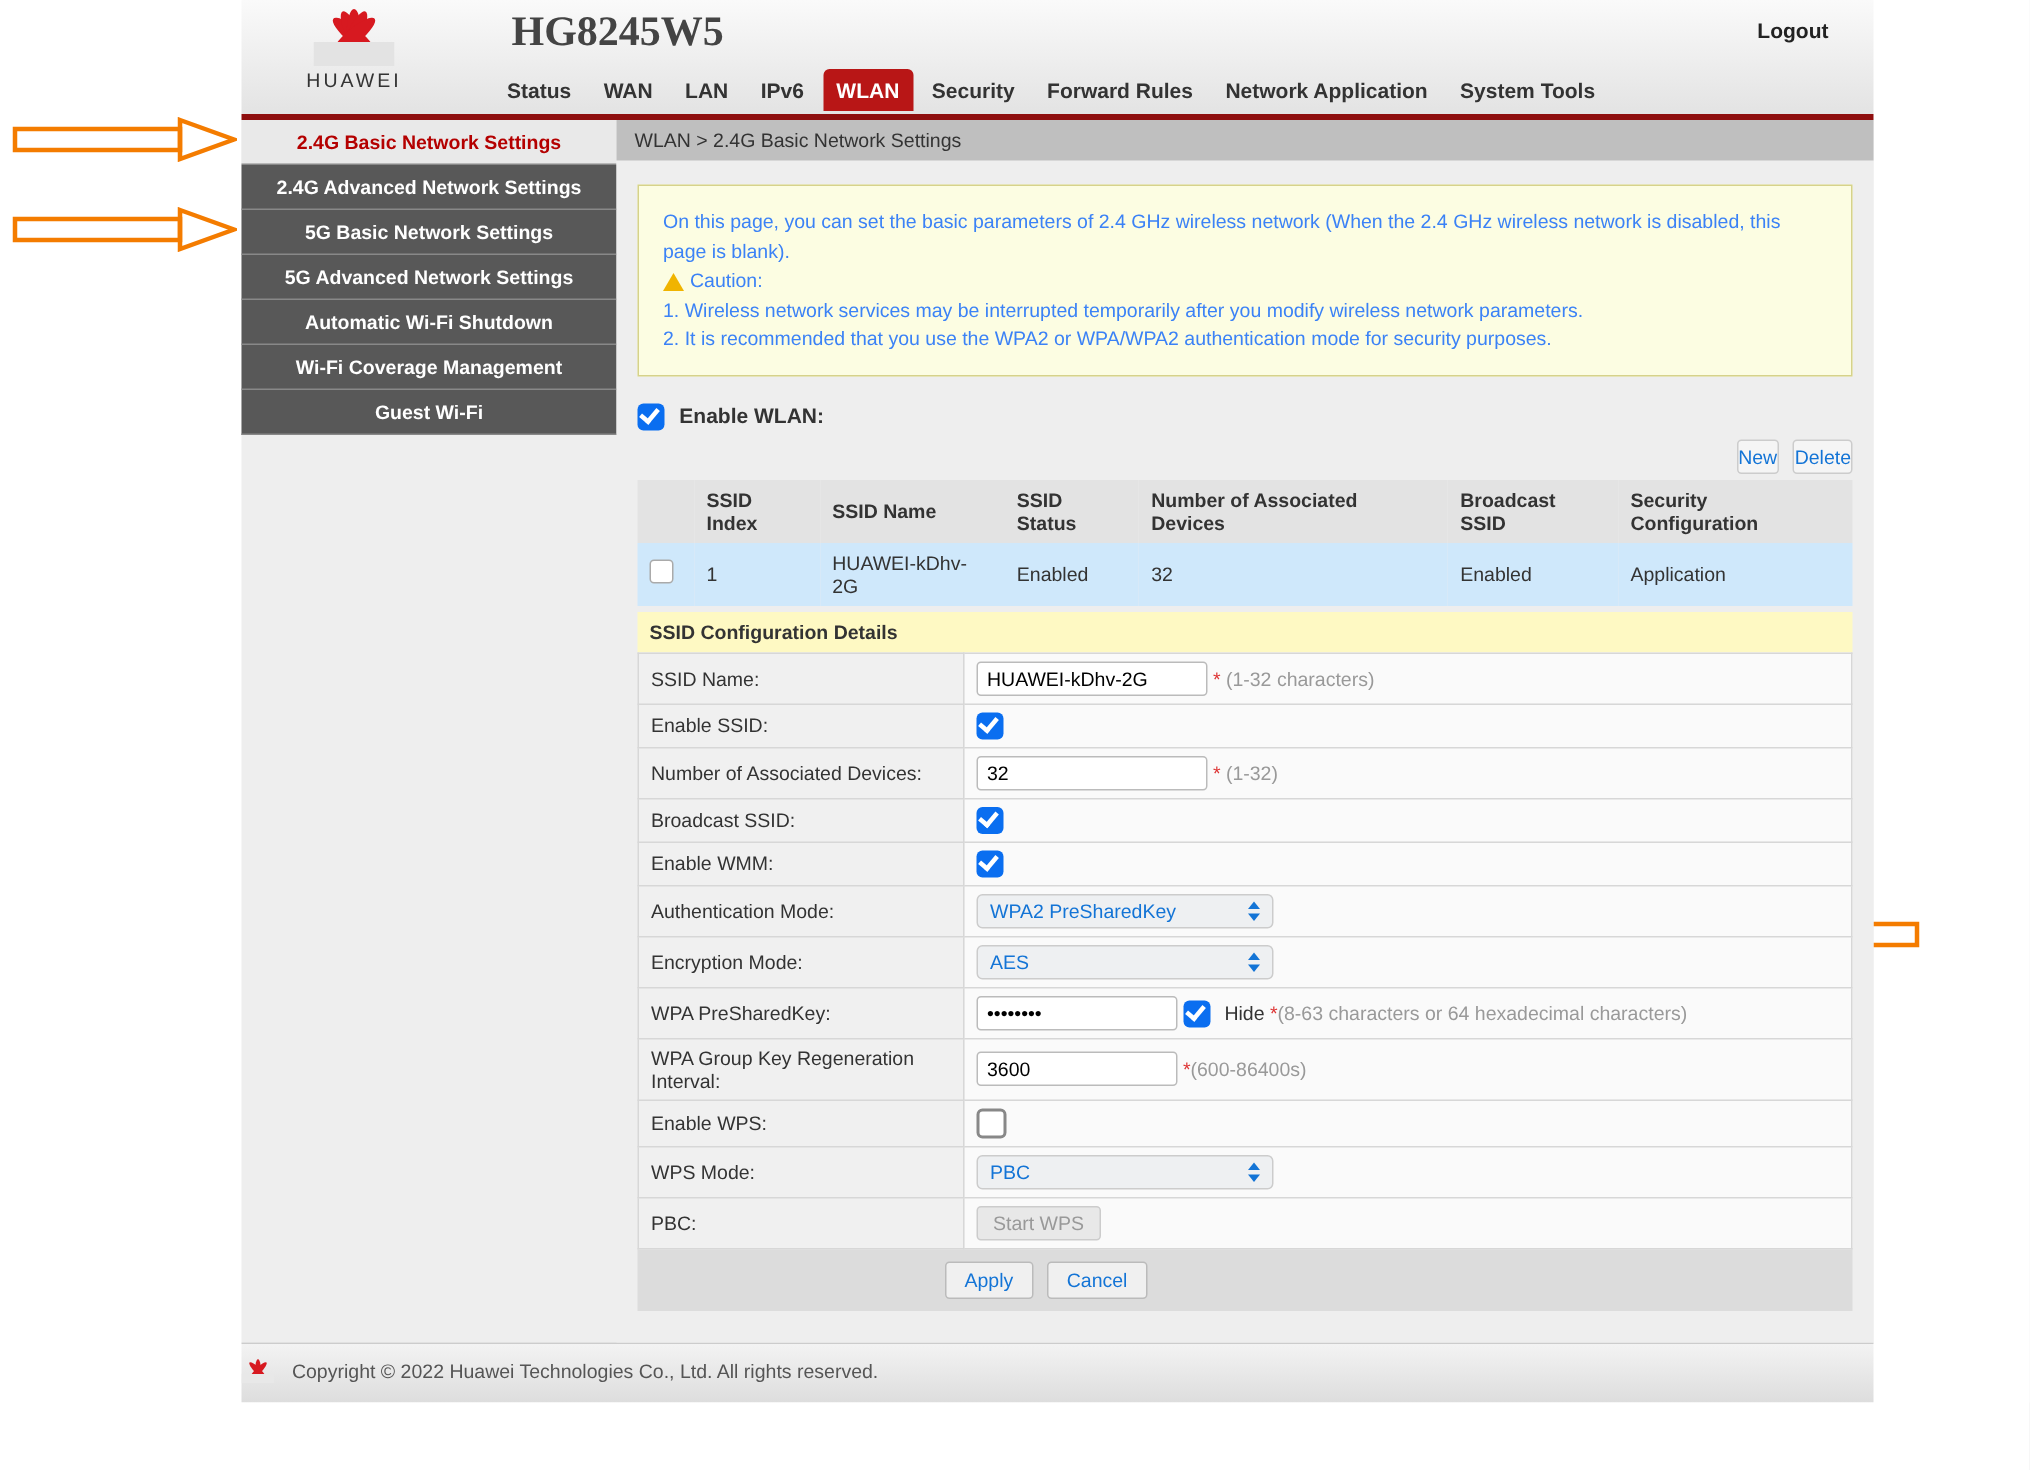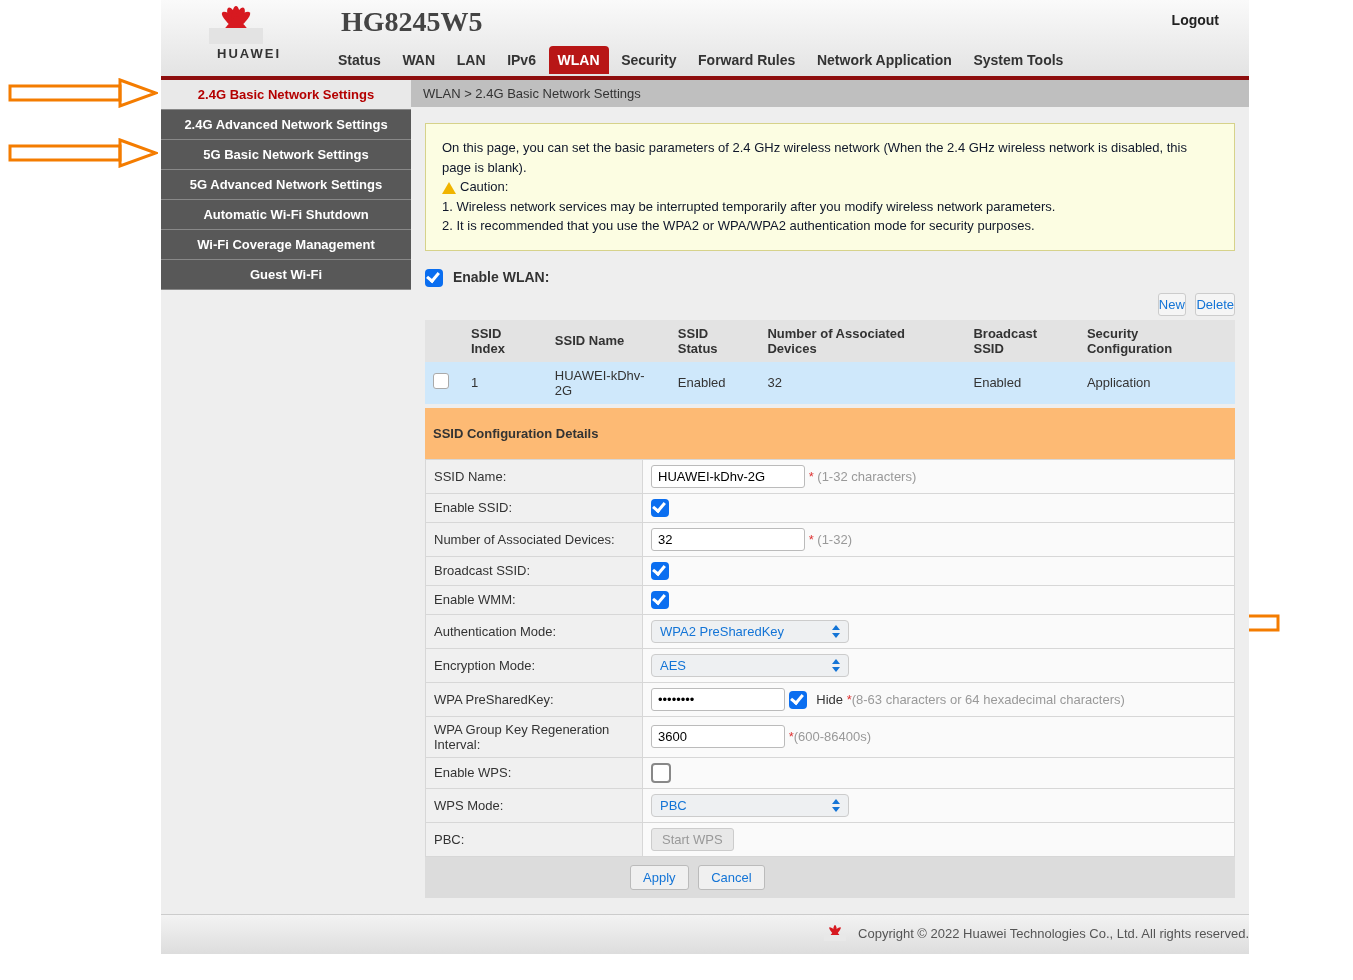--- a/index.html
+++ b/index.html
@@ -3,58 +3,58 @@
 <meta charset="utf-8">
 <style>
 html,body{margin:0;padding:0;font-family:Arial,Helvetica,sans-serif;font-size:13px;color:#333;background:#fff;}
 .page{width:1353px;position:relative;}
 .main-area{margin-left:161px;width:1088px;position:relative;}
 
 .arrow{position:absolute;height:28px;}
 .header{height:76px;background:linear-gradient(#fafafa,#e3e3e3);border-bottom:4px solid #8e0e0e;position:relative;}
 .logo-area{position:absolute;left:30px;top:4px;width:90px;text-align:center;}
 .logo-area .petals svg{display:block;margin:auto;}
-.logo-text{font-weight:bold;letter-spacing:2px;font-size:13px;color:#333;margin-top:2px;text-align:right;}
+.logo-text{font-weight:normal;letter-spacing:2px;font-size:13px;color:#333;margin-top:2px;}
 .model{position:absolute;left:180px;top:6px;font-size:28px;font-weight:bold;color:#444;font-family:Georgia,serif;}
 .logout{position:absolute;right:30px;top:12px;font-weight:bold;font-size:14px;color:#222;cursor:pointer;}
 .main-nav{position:absolute;left:168px;bottom:2px;}
 .main-nav .tab{display:inline-block;padding:6px 9px;font-weight:bold;font-size:14px;color:#333;cursor:pointer;}
 .main-nav .tab.active{background:#b81616;color:#fff;border-radius:4px 4px 0 0;}
 .body-row{display:flex;min-height:815px;background:#eee;}
 .sidebar{width:250px;flex:none;}
 .side-item{background:#585858;color:#fff;padding:7px 10px;font-weight:bold;font-size:13px;border-bottom:1px solid #888;cursor:pointer;text-align:center;}
 .side-item.active{background:#e9e9e9;color:#b40000;}
 .content{flex:1;background:#eee;}
 .breadcrumb{background:#bfbfbf;color:#333;padding:6px 12px;font-size:13px;}
 .inner{padding:16px 14px;}
-.notice{background:#fcfde2;border:1px solid #d6d28a;padding:14px 16px;color:#0f172a;line-height:1.5;font-size:13px;}
+.notice{background:#fcfde2;border:1px solid #d6d28a;padding:14px 16px;color:#3b82f6;line-height:1.5;font-size:13px;}
 .notice .caution-icon{display:inline-block;width:0;height:0;border-left:7px solid transparent;border-right:7px solid transparent;border-bottom:12px solid #f0b400;vertical-align:middle;margin-right:4px;position:relative;}
 .enable-row{margin:18px 0 6px;font-weight:bold;font-size:14px;}
 .chk{display:inline-block;width:18px;height:18px;border-radius:4px;background:#0a6ef0;position:relative;vertical-align:middle;margin-right:6px;}
 .chk.off{background:#fff;border:2px solid #888;width:16px;height:16px;}
 .chk:not(.off)::after{content:"";position:absolute;left:4px;top:1px;width:5px;height:9px;border:solid #fff;border-width:0 3px 3px 0;transform:rotate(40deg);}
 .toolbar{text-align:right;margin:4px 0;}
 .tbtn{display:inline-block;background:#f5f5f5;border:1px solid #ccc;border-radius:3px;padding:3px 0;color:#1374d6;font-size:13px;cursor:pointer;margin-left:6px;}
 .ssid-table{width:100%;border-collapse:collapse;font-size:13px;}
 .ssid-table th{background:#e3e3e3;text-align:left;padding:6px 8px;font-weight:bold;}
 .ssid-table td{background:#cfe8fb;padding:6px 8px;}
-.sect-head{background:#fdba74;font-weight:bold;padding:18px 8px;margin-top:4px;}
+.sect-head{background:#fef9c3;font-weight:bold;padding:6px 8px;margin-top:4px;}
 .form-table{width:100%;border-collapse:collapse;font-size:13px;padding-left:44px;}
 .form-table td{border:1px solid #d7d7d7;padding:5px 8px;background:#fafafa;}
 .form-table td.label{width:200px;background:#f0f0f0;}
 input[type=text],input[type=password]{border:1px solid #bbb;border-radius:3px;padding:3px 6px;font-size:13px;width:140px;}
 .sel{display:inline-block;min-width:180px;background:#eef0f2;border:1px solid #ccc;border-radius:4px;padding:3px 8px;color:#1374d6;position:relative;}
 .sel::after{content:"";position:absolute;right:8px;top:4px;width:0;height:0;border-left:4px solid transparent;border-right:4px solid transparent;border-bottom:5px solid #1374d6;}
 .sel::before{content:"";position:absolute;right:8px;bottom:4px;width:0;height:0;border-left:4px solid transparent;border-right:4px solid transparent;border-top:5px solid #1374d6;}
 .hint{color:#999;}
 .req{color:#d33;}
 .btnbar{background:#dcdcdc;padding:8px;text-align:left;padding-left:205px;margin-top:0;}
 .abtn{display:inline-block;background:#f0f0f0;border:1px solid #bbb;border-radius:3px;padding:4px 12px;color:#1374d6;cursor:pointer;margin-right:6px;}
 .wpsbtn{display:inline-block;background:#e8e8e8;border:1px solid #ccc;border-radius:3px;padding:3px 10px;color:#999;}
-.footer{background:linear-gradient(#f3f3f3,#ddd);text-align:right;padding:10px 0;color:#555;font-size:13px;border-top:1px solid #ccc;}
+.footer{background:linear-gradient(#f3f3f3,#ddd);text-align:left;padding:10px 0;color:#555;font-size:13px;border-top:1px solid #ccc;}
 .footer .mini-logo{display:inline-block;vertical-align:middle;margin-right:8px;}
 .row-chk{display:inline-block;width:14px;height:14px;background:#fff;border:1px solid #aaa;border-radius:3px;}
 </style>
 </head>
 <body>
 
 <div class="page">
 
   <svg class="arrow" style="left:8px;top:78px;width:150px;height:30px" viewBox="0 0 150 30">
     <rect x="2" y="8" width="110" height="14" fill="none" stroke="#f47c00" stroke-width="3"></rect>

